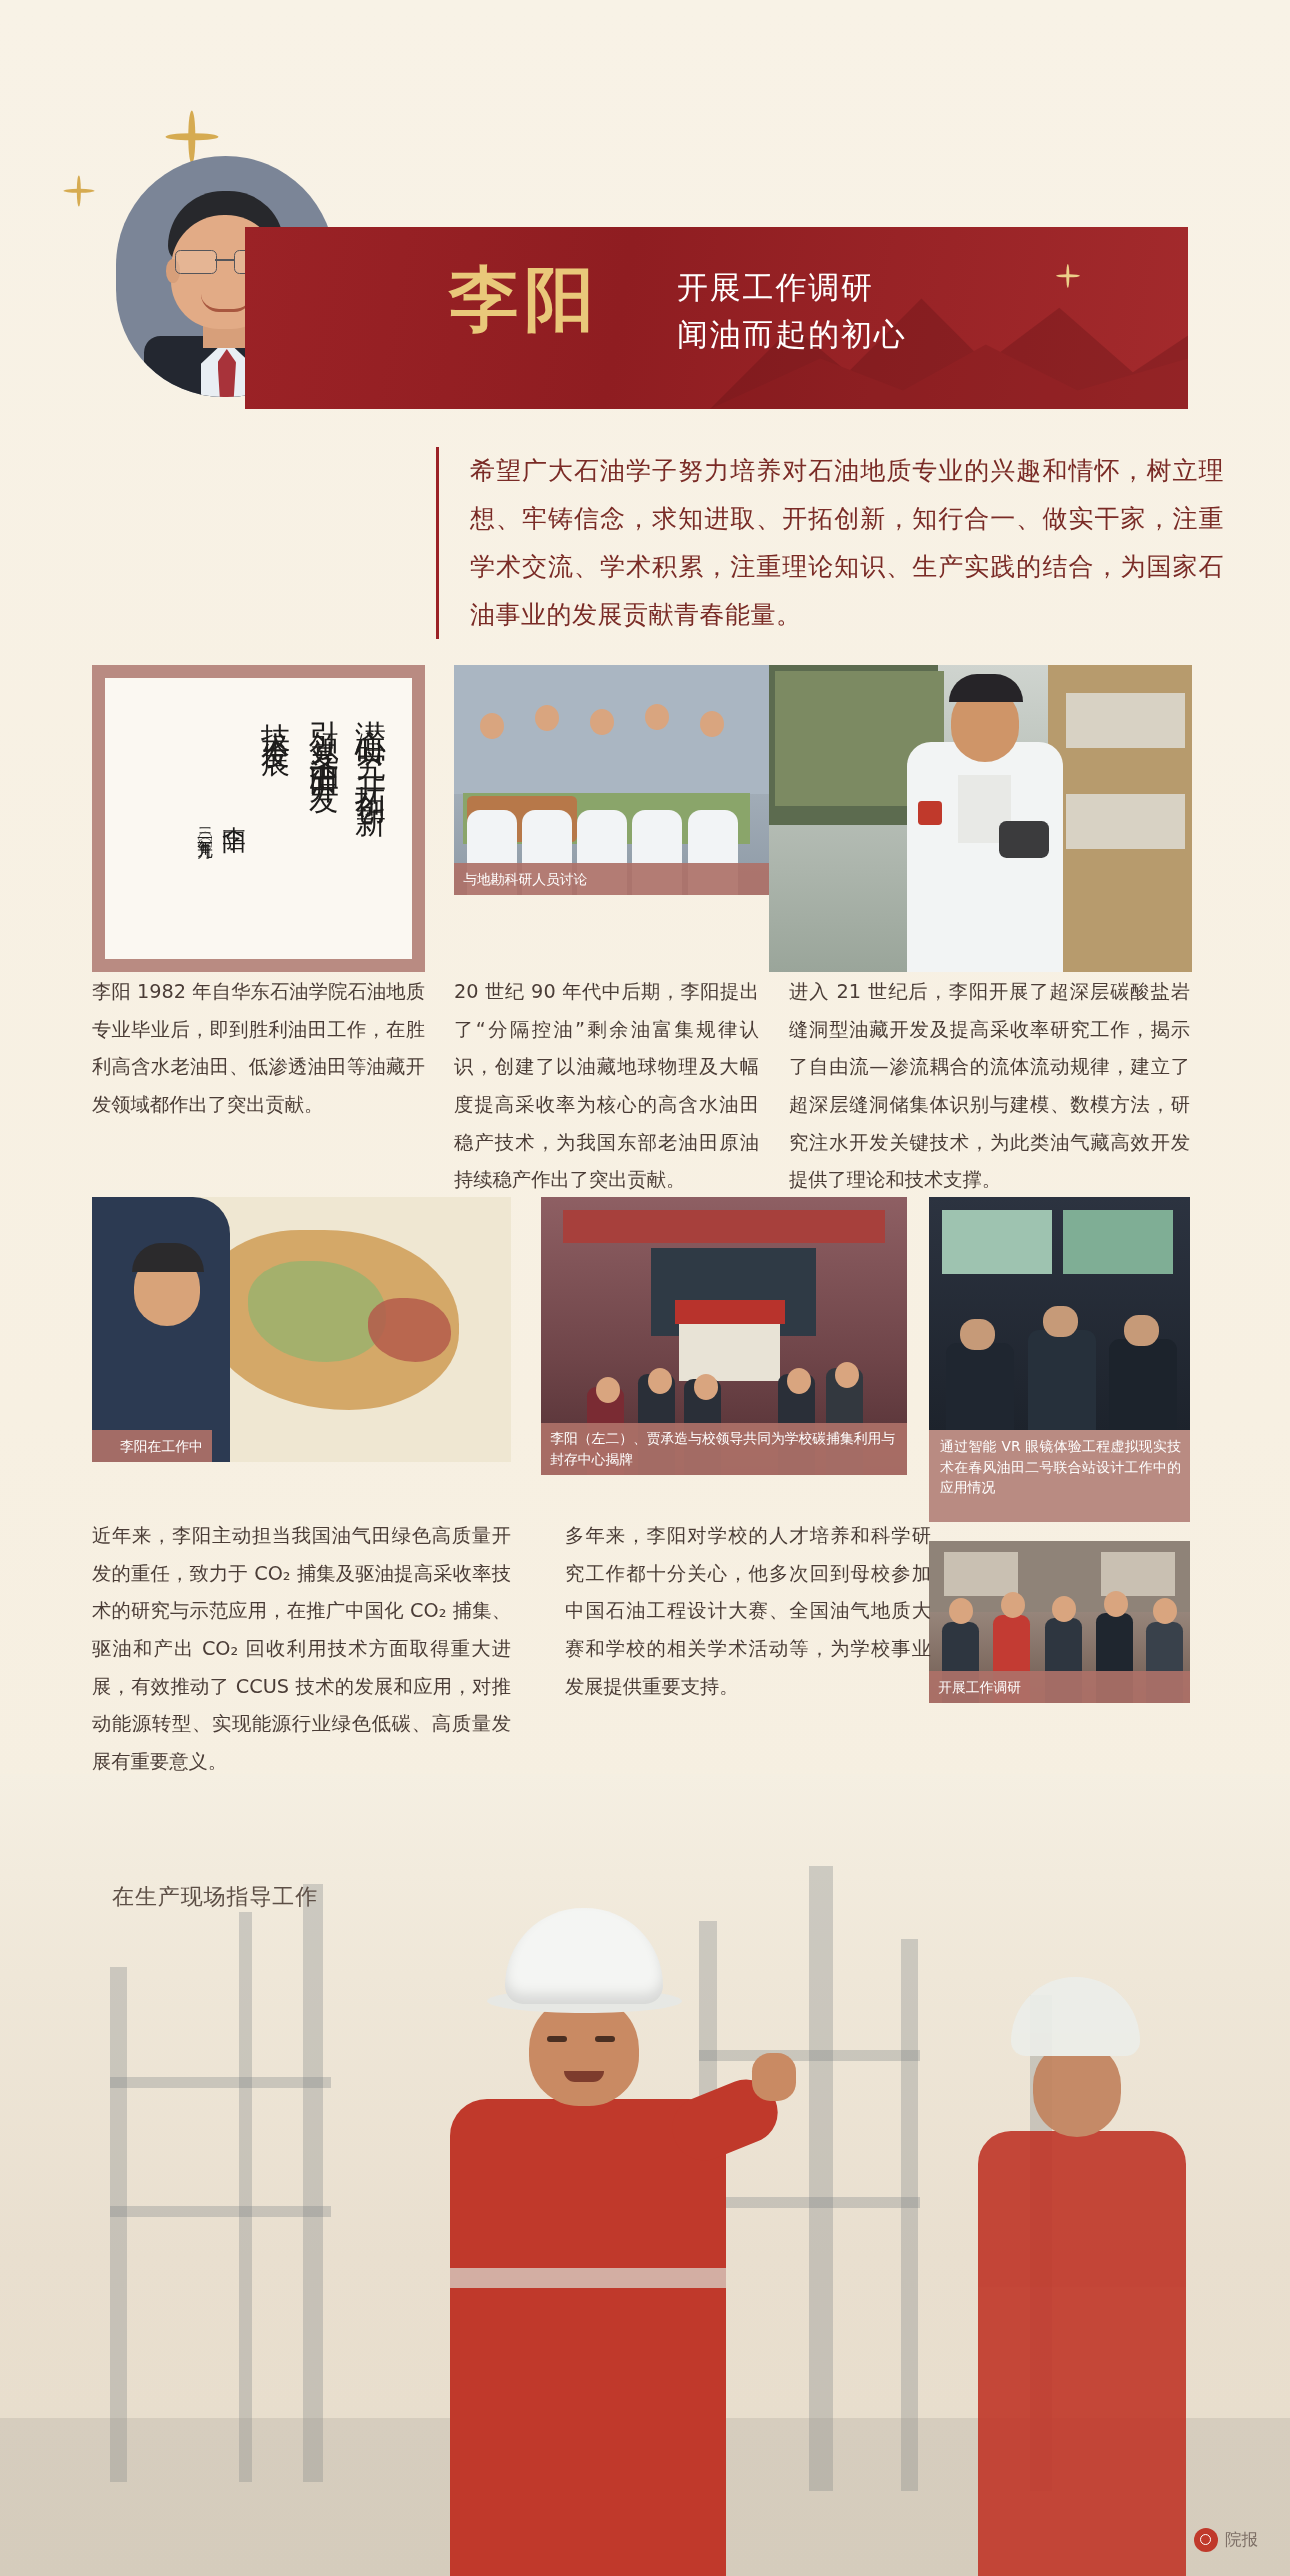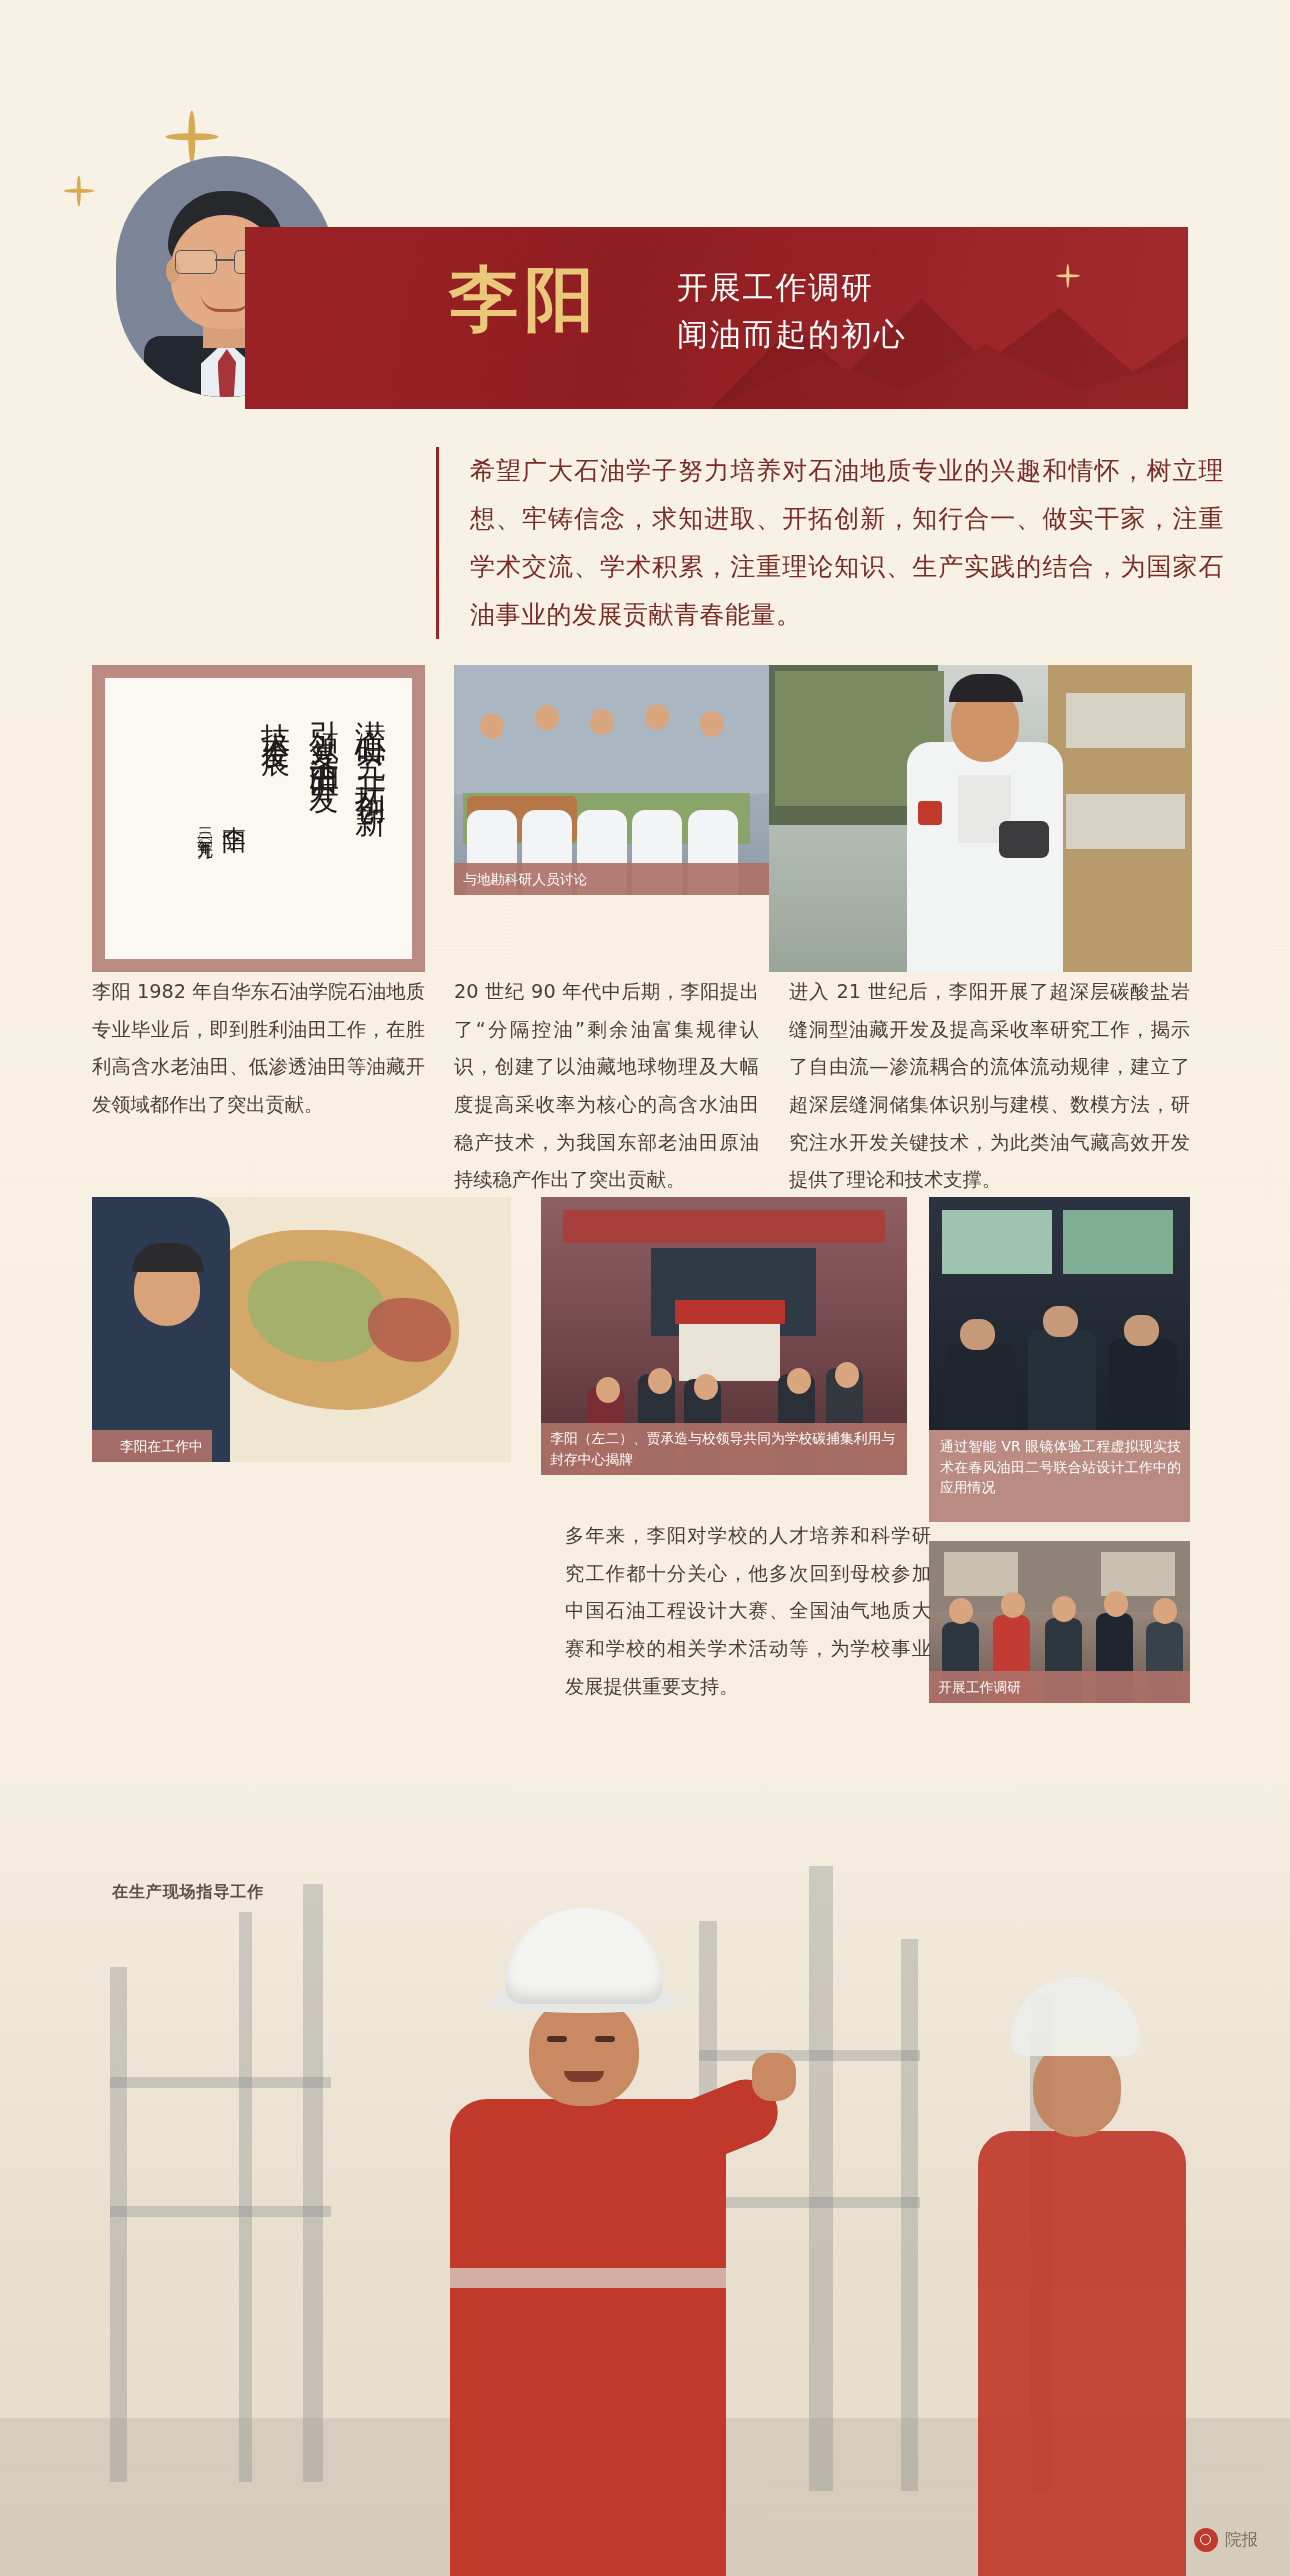--- a/index.html
+++ b/index.html
@@ -361,24 +361,23 @@
     width: 1291px;
     height: 802px;
     overflow: hidden;
     background: linear-gradient(180deg,#f5efe2 0%, #efe7d8 25%, #e9dfcf 60%, #e7ddcb 100%);
   }
   .bottom-caption {
     position: absolute;
     left: 112px;
     top: 1882px;
     color: #5d4f46;
-    font-size: 16px;
+    font-size: 22px;
     letter-spacing: 0.9px;
     font-family: "DejaVu Sans", sans-serif;
-    font-weight: bold;
   }
   .rig {
     position: absolute;
     background: rgba(120,125,128,.30);
   }
   .worker {
     position: absolute;
     left: 395px;
     top: 1908px;
     width: 386px;
@@ -689,20 +688,21 @@
       <div class="red-suit" style="left:116px;background:#2e3640;height:85px;"></div>
       <div class="head" style="left:123px;top:55px;"></div>
       <div class="red-suit" style="left:167px;background:#1f262f;height:90px;"></div>
       <div class="head" style="left:175px;top:50px;"></div>
       <div class="red-suit" style="left:217px;background:#39414b;height:81px;"></div>
       <div class="head" style="left:224px;top:57px;"></div>
     </div>
     <div class="cap">开展工作调研</div>
   </div>
 
+  <div class="body-text" style="left:92px;top:1517px;width:419px;">近年来，李阳主动担当我国油气田绿色高质量开发的重任，致力于 CO₂ 捕集及驱油提高采收率技术的研究与示范应用，在推广中国化 CO₂ 捕集、驱油和产出 CO₂ 回收利用技术方面取得重大进展，有效推动了 CCUS 技术的发展和应用，对推动能源转型、实现能源行业绿色低碳、高质量发展有重要意义。</div>
   <div class="body-text" style="left:541px;top:1517px;width:366px;margin-left:24px;">多年来，李阳对学校的人才培养和科学研究工作都十分关心，他多次回到母校参加中国石油工程设计大赛、全国油气地质大赛和学校的相关学术活动等，为学校事业发展提供重要支持。</div>
 
   <div class="bottom-scene">
     <div class="rig" style="left:110px;top:193px;width:16.5px;height:515px;"></div>
     <div class="rig" style="left:239px;top:138px;width:13px;height:570px;"></div>
     <div class="rig" style="left:303px;top:110px;width:20px;height:598px;"></div>
     <div class="rig" style="left:110px;top:303px;width:221px;height:11px;"></div>
     <div class="rig" style="left:110px;top:432px;width:221px;height:11px;"></div>
     <div class="rig" style="left:699px;top:147px;width:18.4px;height:570px;"></div>
     <div class="rig" style="left:809px;top:92px;width:24px;height:625px;"></div>

